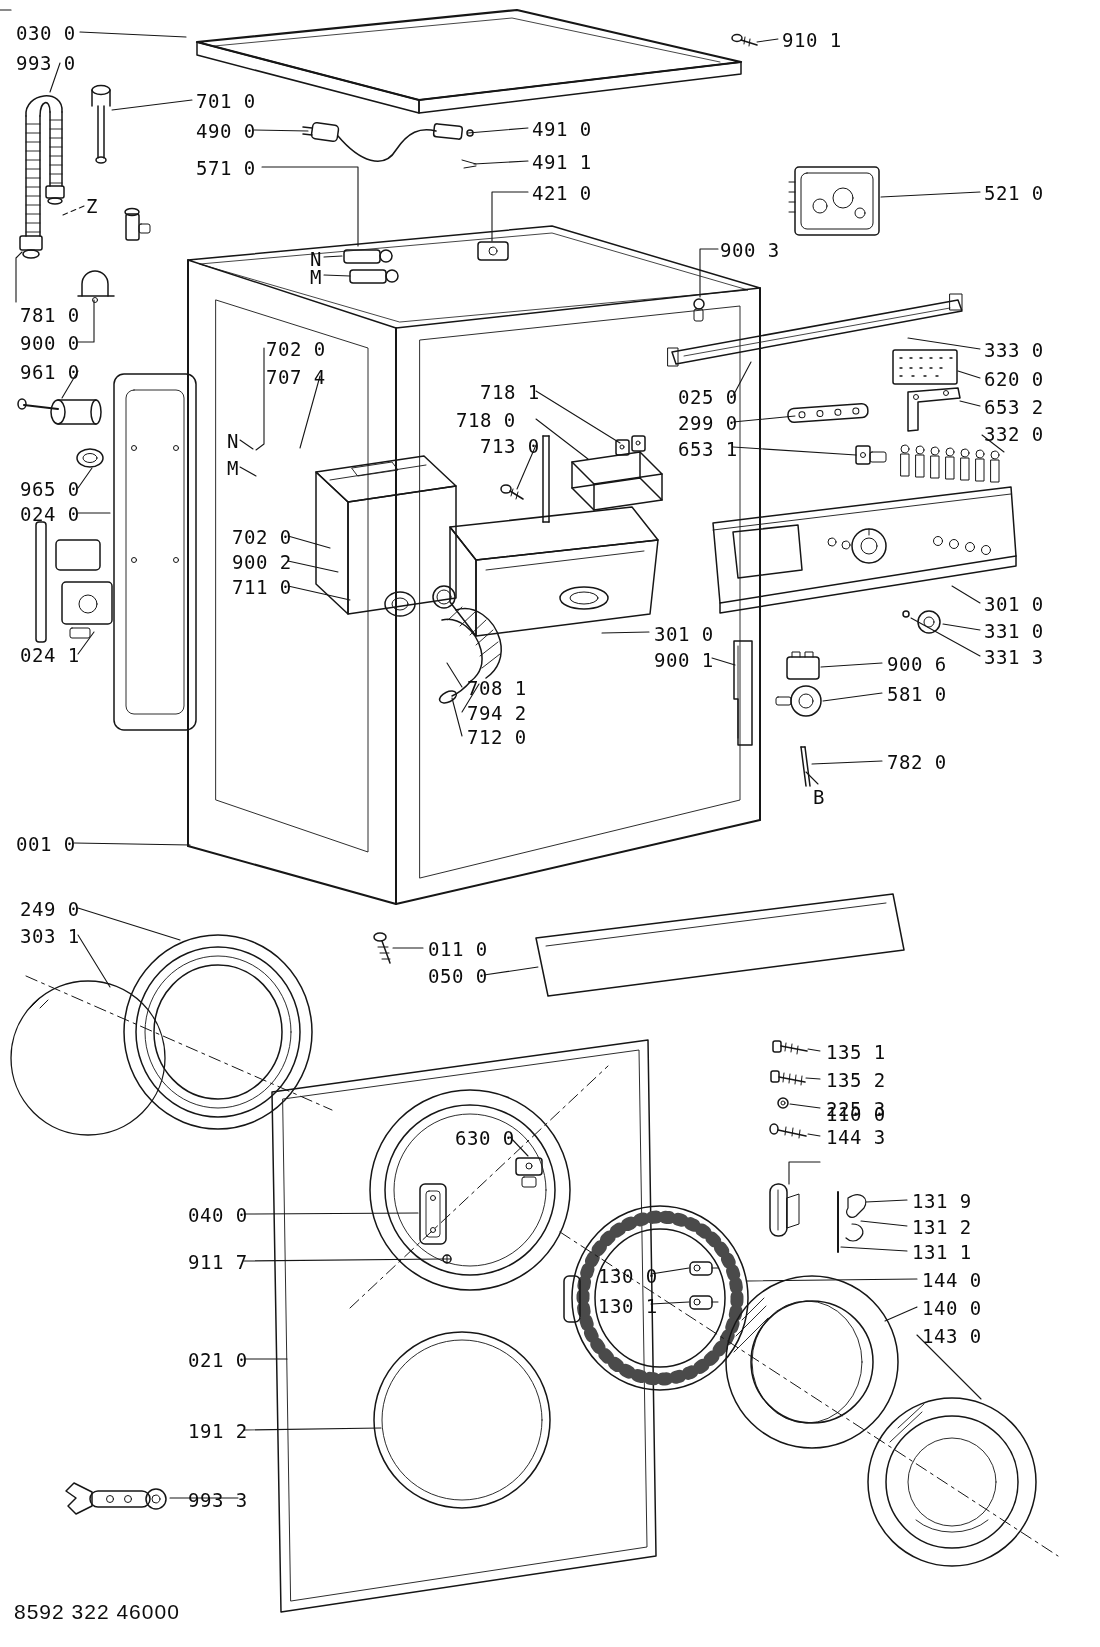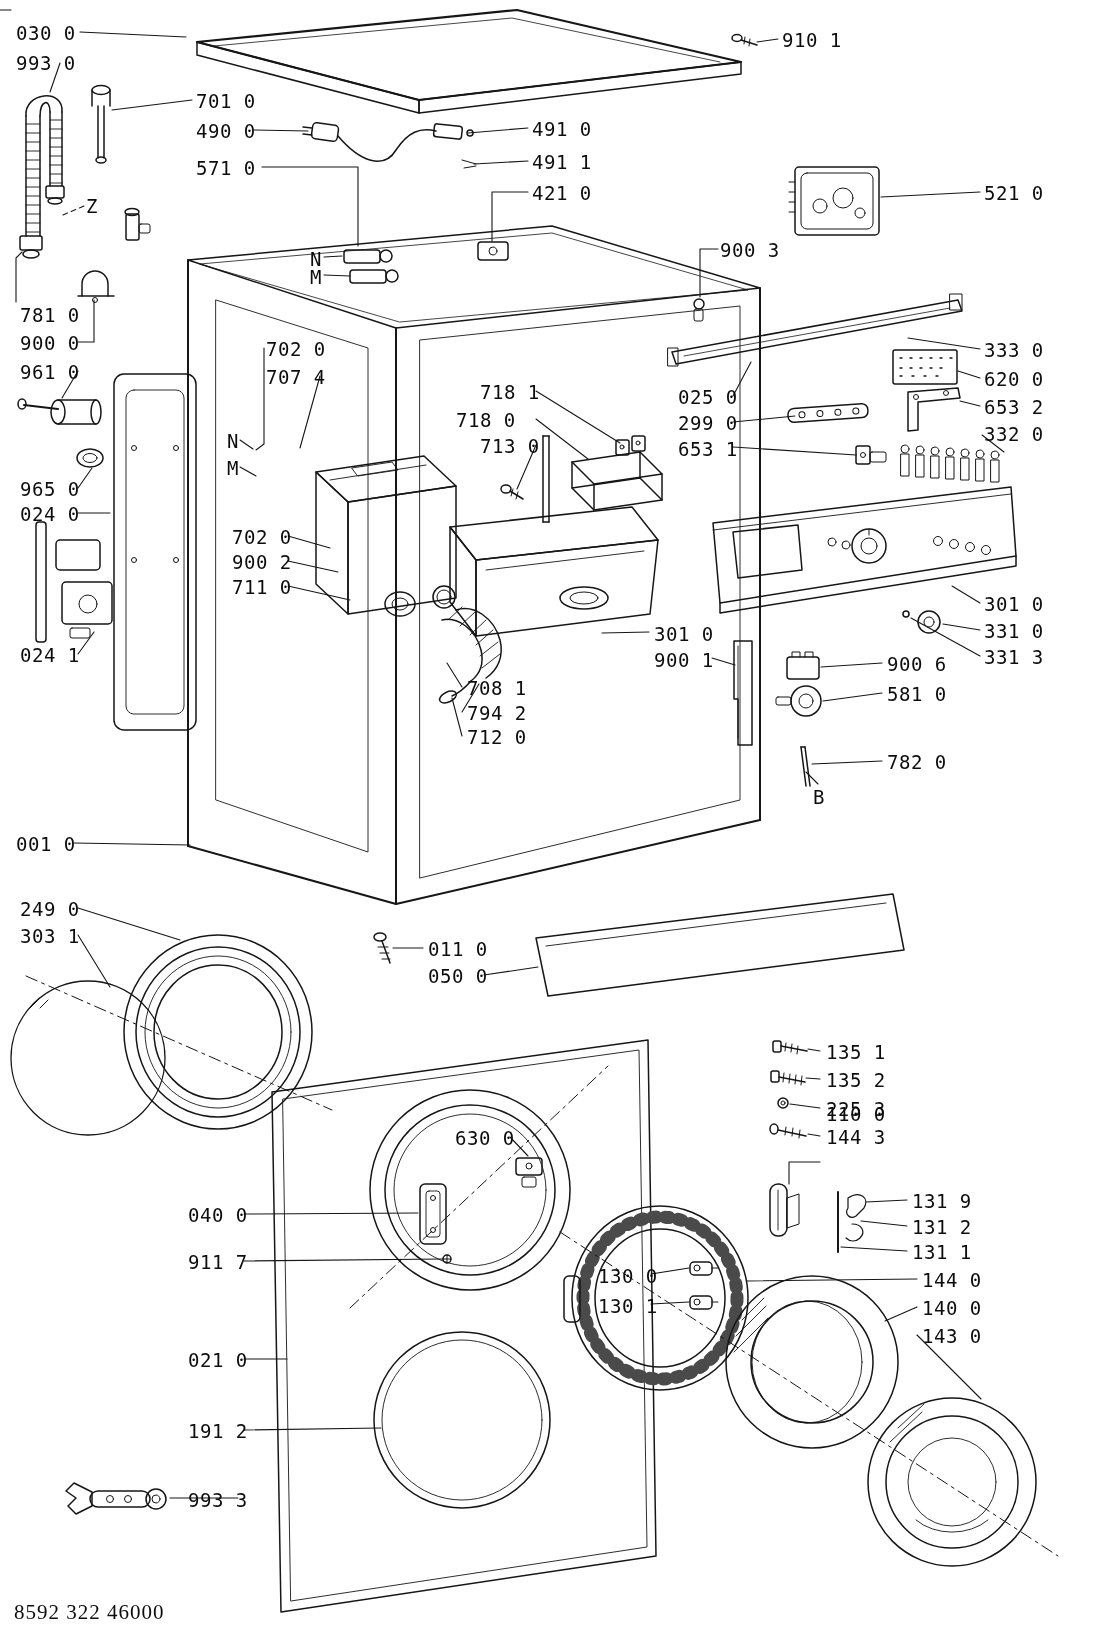--- a/index.html
+++ b/index.html
@@ -16,21 +16,21 @@
   .lbl{
     position:absolute;
     font-family:"DejaVu Sans Mono", monospace;
     font-size:19px;line-height:22px;
     letter-spacing:0.5px;
     color:#0d0d0d;
     white-space:pre;
   }
   .doc{
     position:absolute;
-    font-family:Liberation Serif, serif;
+    font-family:Liberation Sans, sans-serif;
     font-size:21px;color:#0d0d0d;letter-spacing:1px;
   }
 </style>
 </head>
 <body>
 
 <div class="stage">
 
 <svg class="diagram" width="1100" height="1647" viewBox="0 0 1100 1647">
 

